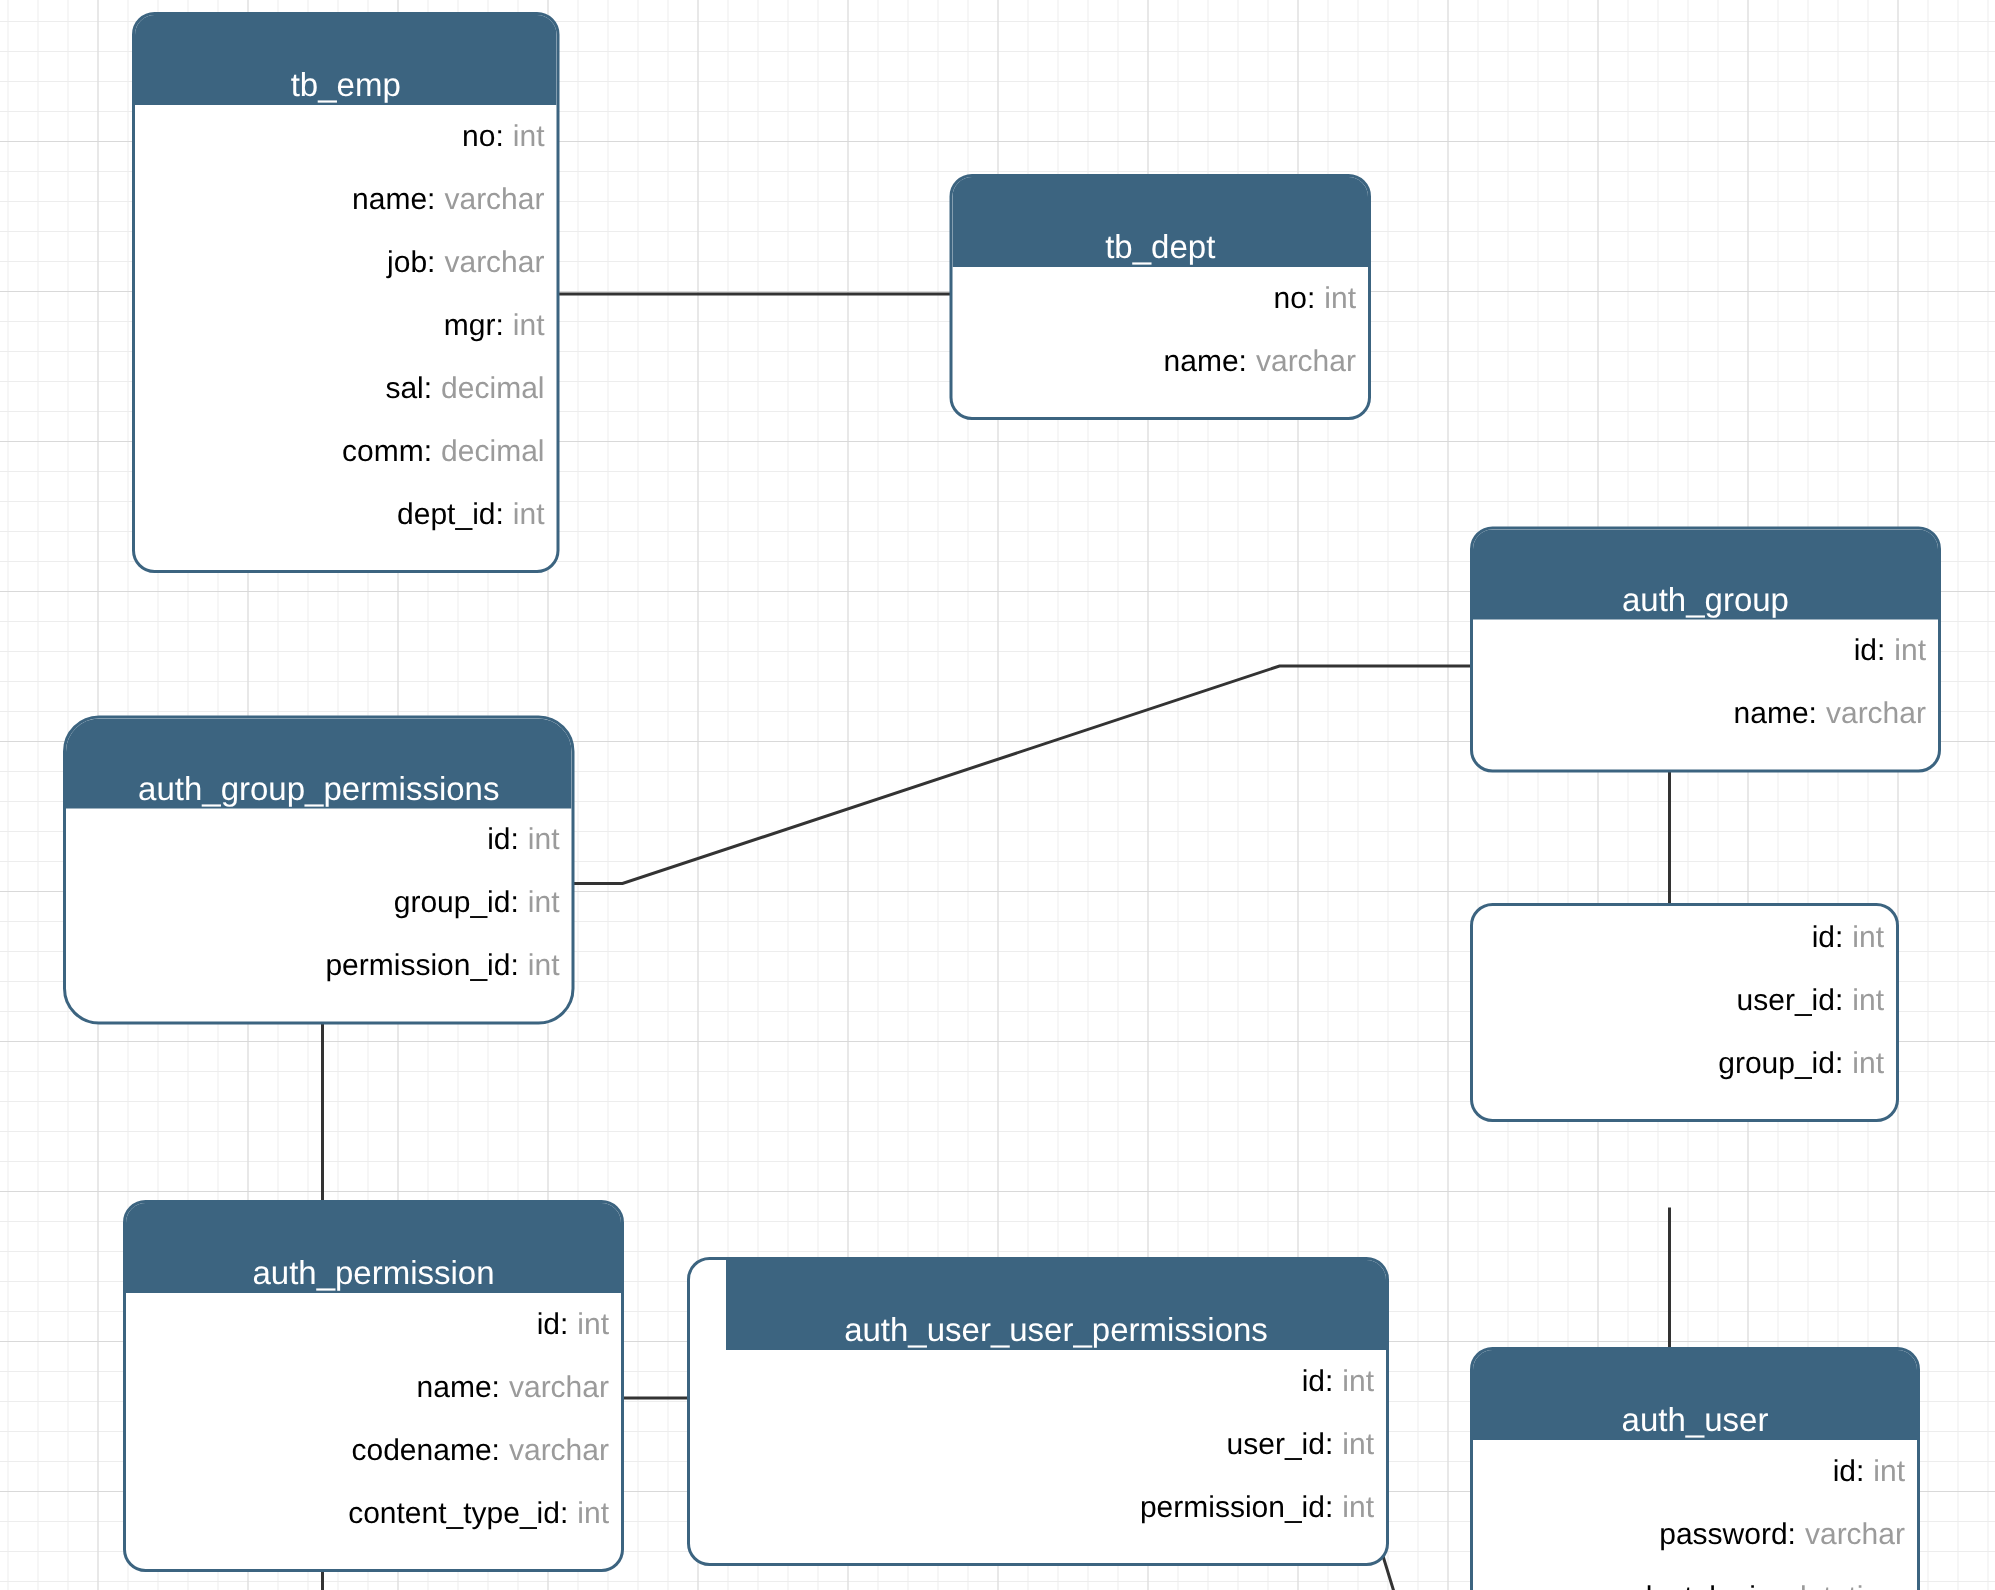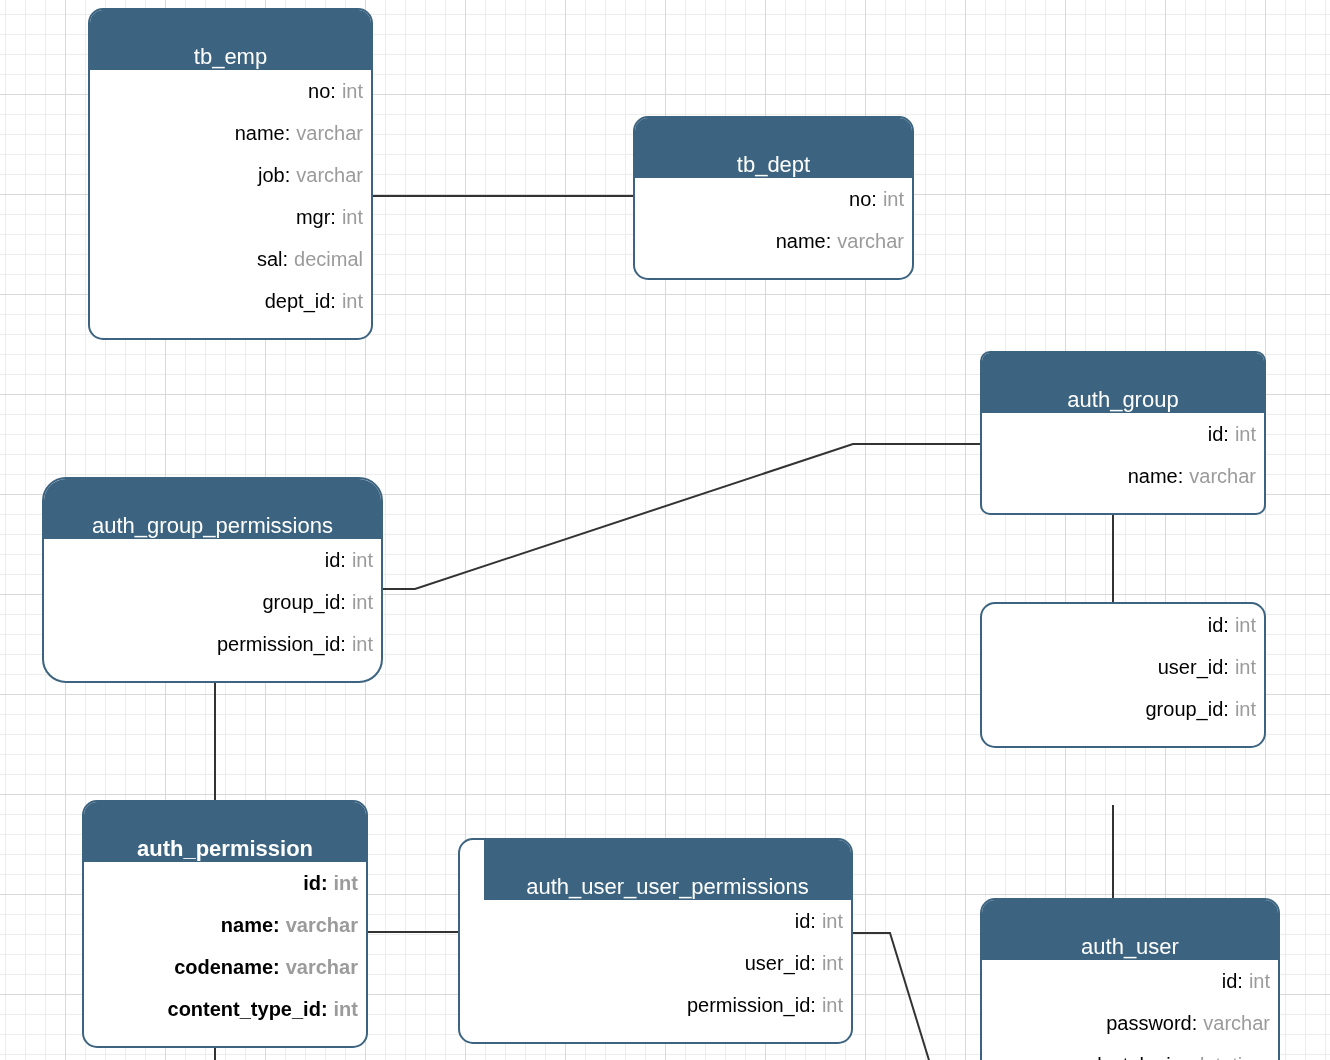--- a/index.html
+++ b/index.html
@@ -54,25 +54,25 @@
   .tbody { padding: 0 8px 16px 60px; }
   .frow {
     height: 42px; line-height: 42px;
     font-size: 20px; white-space: nowrap; text-align: right;
   }
   .fn { color: var(--field-name); }
   .ft { color: var(--field-type); margin-left: 6px; }
   
   #t0 { left: 88px;  top: 8px;   width: 285px; }
   #t1 { left: 633px; top: 116px; width: 281px; }
-  #t2 { left: 980px; top: 351px; width: 286px; border-radius: 10px; }
+  #t2 { left: 980px; top: 351px; width: 314px; }
   #t3 { left: 42px;  top: 477px; width: 341px; border-radius: 24px; }
   #t4 { left: 980px; top: 602px; width: 286px; }
-  #t5 { left: 82px;  top: 800px; width: 286px; font-weight: bold; }
-  #t6 { left: 458px; top: 838px; width: 395px; padding-left: 24px; }
+  #t5 { left: 82px;  top: 800px; width: 334px; }
+  #t6 { left: 458px; top: 838px; width: 468px; padding-left: 24px; }
   #t7 { left: 980px; top: 898px; width: 300px; }
 </style>
 </head>
 <body>
 
 <div class="canvas">
 
   <svg class="wires">
     <polyline class="rel" points="370,196 636,196"></polyline>
     <polyline class="rel" points="380,589 415,589 853,444 983,444"></polyline>
@@ -87,20 +87,21 @@
   <div class="tbl" id="t0">
     <div class="thead">
       <span>tb_emp</span>
     </div>
     <div class="tbody">
       <div class="frow"><span class="fn">no:</span><span class="ft">int</span></div>
       <div class="frow"><span class="fn">name:</span><span class="ft">varchar</span></div>
       <div class="frow"><span class="fn">job:</span><span class="ft">varchar</span></div>
       <div class="frow"><span class="fn">mgr:</span><span class="ft">int</span></div>
       <div class="frow"><span class="fn">sal:</span><span class="ft">decimal</span></div>
+      <div class="frow"><span class="fn">comm:</span><span class="ft">decimal</span></div>
       <div class="frow"><span class="fn">dept_id:</span><span class="ft">int</span></div>
     </div>
   </div>
 
   <div class="tbl" id="t1">
     <div class="thead">
       <span>tb_dept</span>
     </div>
     <div class="tbody">
       <div class="frow"><span class="fn">no:</span><span class="ft">int</span></div>

